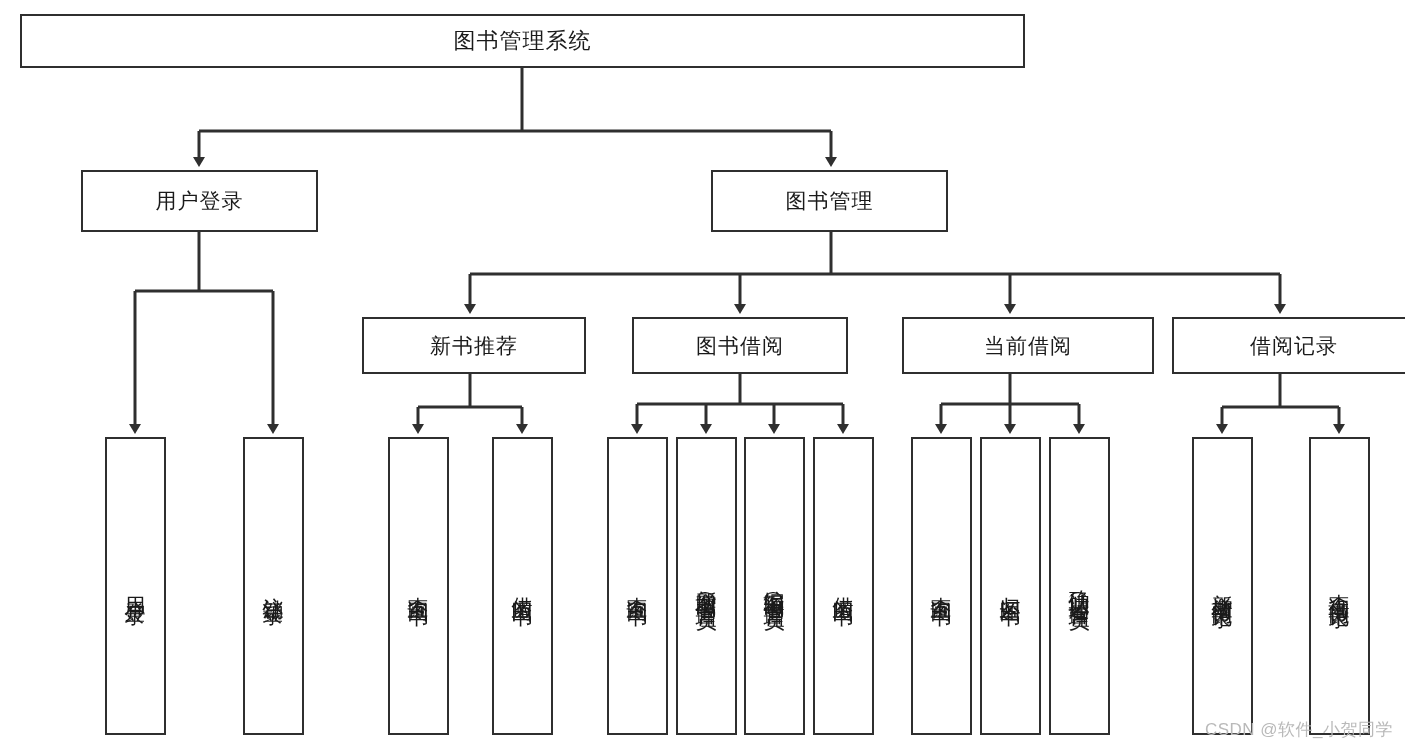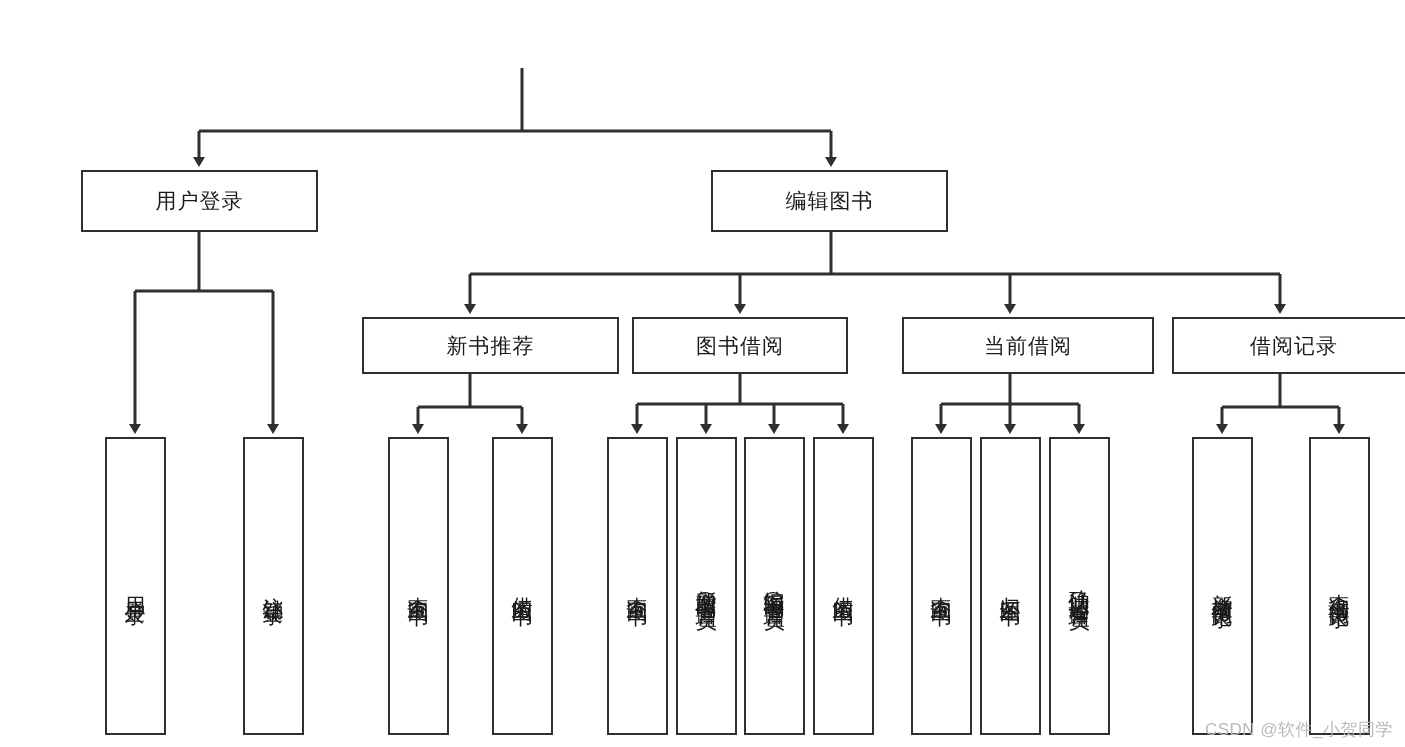--- a/index.html
+++ b/index.html
@@ -119,25 +119,26 @@
       <path d="M1010,404 L1010,425" marker-end="url(#arr)"></path>
       <path d="M1079,404 L1079,425" marker-end="url(#arr)"></path>
 
       <path d="M1280,374 L1280,407"></path>
       <path d="M1222,407 L1339,407"></path>
       <path d="M1222,407 L1222,425" marker-end="url(#arr)"></path>
       <path d="M1339,407 L1339,425" marker-end="url(#arr)"></path>
     </g>
   </svg>
 
+  <div class="node h root" style="left:20px; top:14px; width:1005px; height:54px;">图书管理系统</div>
 
   <div class="node h" style="left:81px; top:170px; width:237px; height:62px;">用户登录</div>
-  <div class="node h" style="left:711px; top:170px; width:237px; height:62px;">编辑图书</div>
+  <div class="node h" style="left:711px; top:170px; width:237px; height:62px;">图书管理</div>
 
-  <div class="node h" style="left:362px; top:317px; width:257px; height:57px;">新书推荐</div>
+  <div class="node h" style="left:362px; top:317px; width:224px; height:57px;">新书推荐</div>
   <div class="node h" style="left:632px; top:317px; width:216px; height:57px;font-family:Liberation Mono, monospace;">图书借阅</div>
   <div class="node h" style="left:902px; top:317px; width:252px; height:57px;">当前借阅</div>
   <div class="node h" style="left:1172px; top:317px; width:244px; height:57px;">借阅记录</div>
 
   <div class="node v" style="left:105px; top:437px; width:61px; height:298px;">用户登录</div>
   <div class="node v" style="left:243px; top:437px; width:61px; height:298px;">注销登录</div>
 
   <div class="node v" style="left:388px; top:437px; width:61px; height:298px;">查询图书</div>
   <div class="node v" style="left:492px; top:437px; width:61px; height:298px;">借阅图书</div>
 

